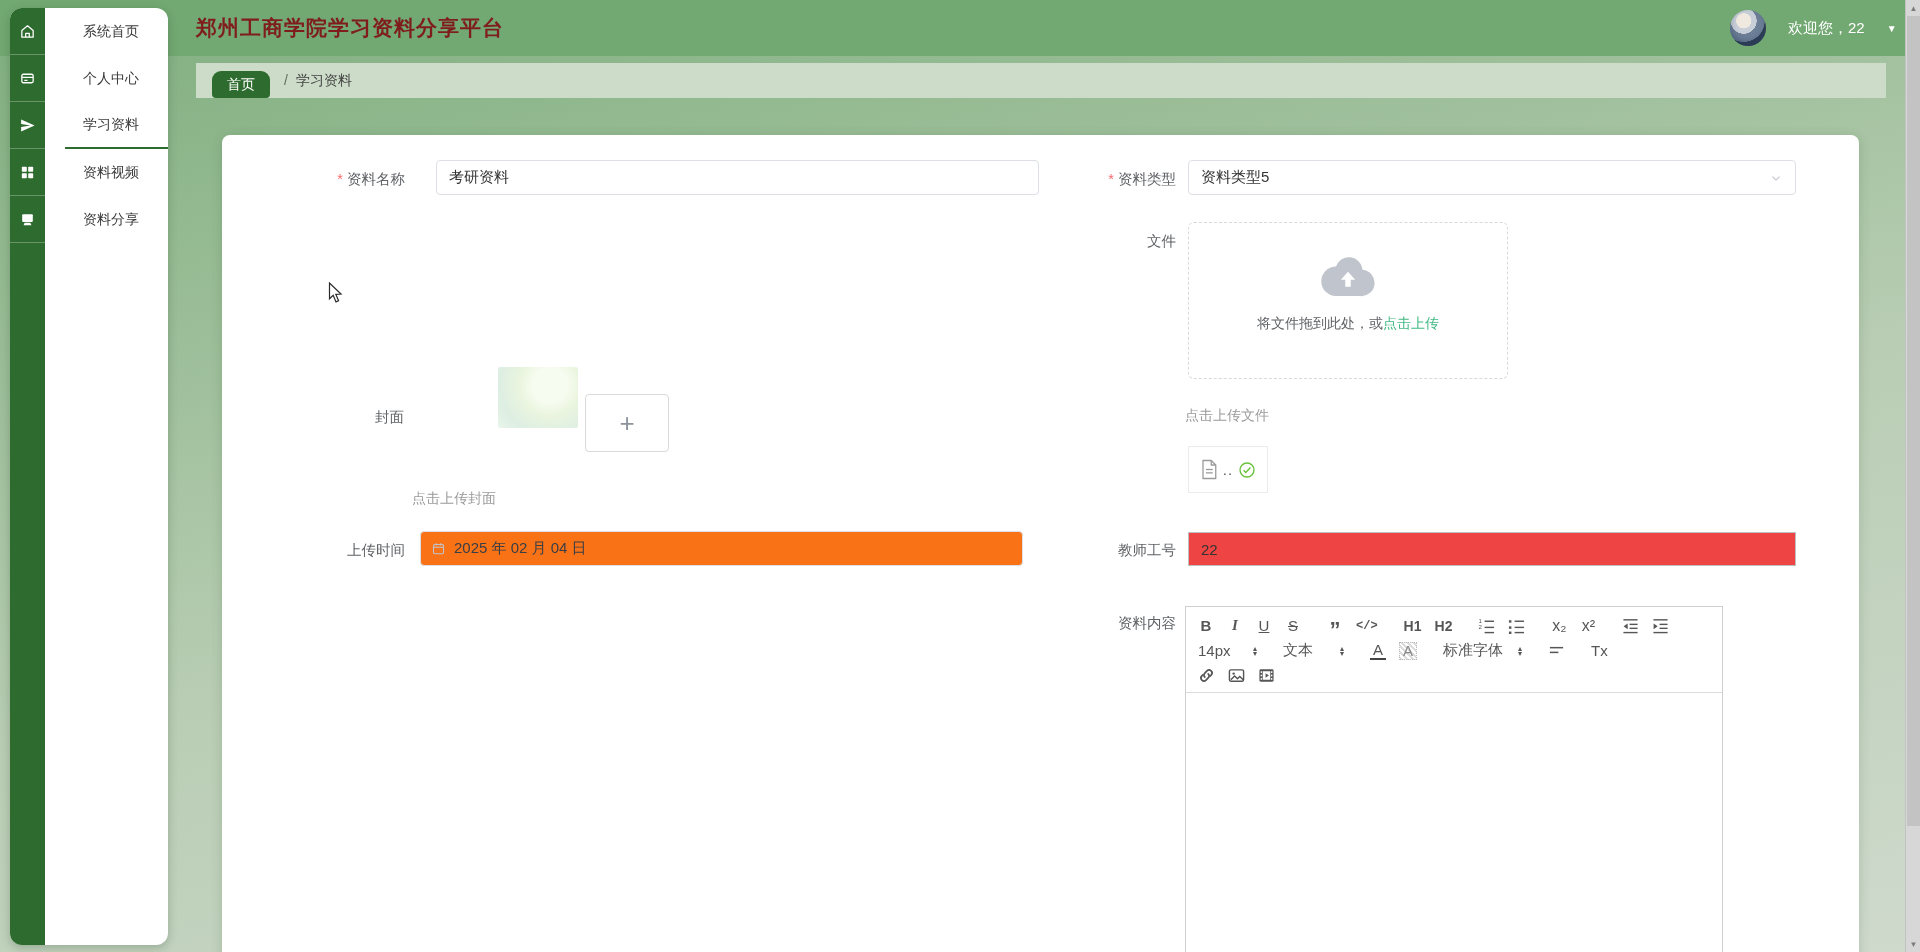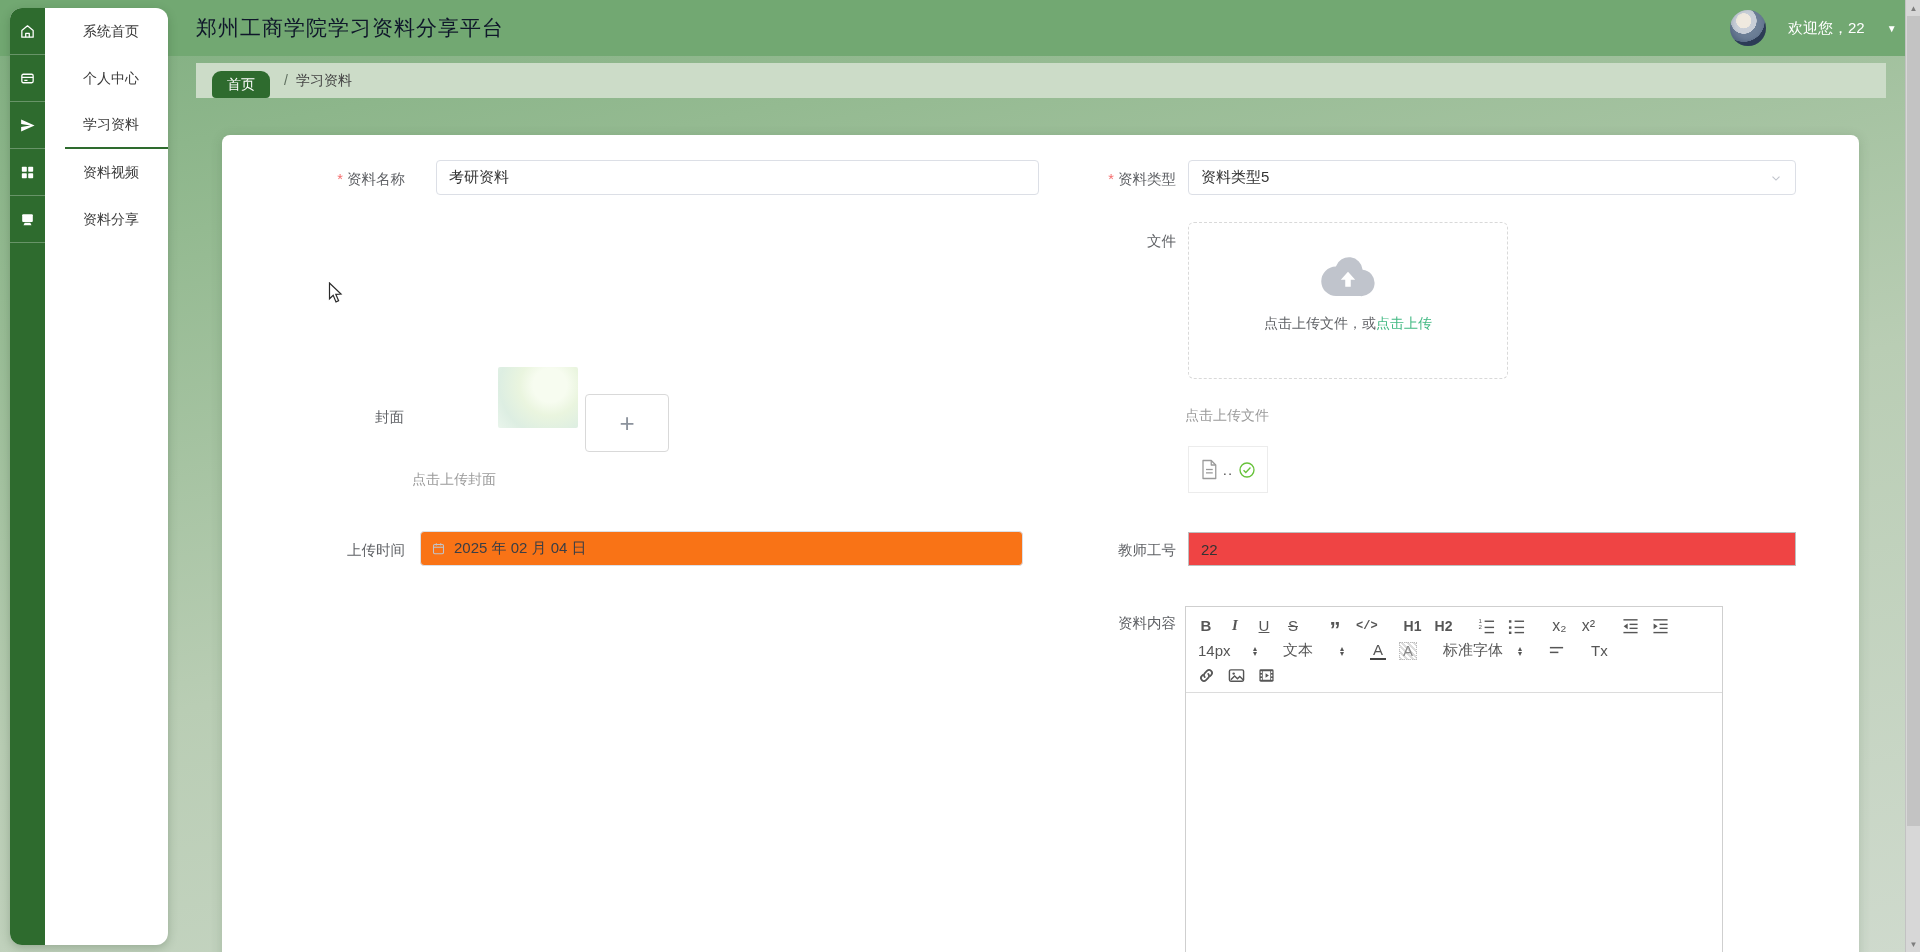--- a/index.html
+++ b/index.html
@@ -4,21 +4,21 @@
 <style>
   * { margin:0; padding:0; box-sizing:border-box; }
   html,body { width:1920px; height:952px; overflow:hidden; }
   body {
     font-family:"Liberation Sans","DejaVu Sans",sans-serif;
     background:linear-gradient(168deg,#7fae7f 0%,#94ba91 20%,#b9cdb4 55%,#cfdacd 100%);
     position:relative; color:#333;
   }
   
   .header { position:absolute; left:0; top:0; width:1905px; height:56px; background:#72a872; }
-  .header .title { position:absolute; left:196px; top:0; line-height:56px; font-size:21px; font-weight:normal; color:#0f172a; letter-spacing:1px; }
+  .header .title { position:absolute; left:196px; top:0; line-height:56px; font-size:21px; font-weight:bold; color:#7f1d1d; letter-spacing:1px; }
   .userbox { position:absolute; left:1730px; top:0; height:56px; display:flex; align-items:center; gap:22px; cursor:pointer; }
   .avatar { width:36px; height:36px; border-radius:50%;
     background: radial-gradient(circle at 38% 30%, #efe9df 0 22%, #c9cfd8 23% 38%, #6d7f97 39% 62%, #2f3d55 63%);
     box-shadow:inset 0 -4px 6px rgba(40,60,90,.45); }
   .welcome { color:#fff; font-size:15px; }
   .caret { color:#fff; font-size:10px; }
   
   .scrollbar { position:absolute; right:0; top:0; width:15px; height:952px; background:#d7d7d7; border-left:1px solid #c2c2c2; }
   .sb-btn { position:absolute; left:0; width:15px; height:16px; display:flex; align-items:center; justify-content:center; font-size:8px; color:#7d7d7d; background:#d7d7d7; }
   .sb-up { top:0; } .sb-down { bottom:0; }
@@ -172,21 +172,21 @@
         <path d="M6 9.5 l6 6 6-6"></path>
       </svg>
   </div>
 
   <div class="flabel" style="left:850px; top:96px; width:104px;">文件</div>
   <div class="upload-drop">
     <svg class="cloud" viewBox="0 0 67 50">
       <path fill="#c0c4cc" d="M51 17.5 A16.5 16.5 0 0 0 19 13.5 A13.5 13.5 0 0 0 19.5 49 H48 A14.5 14.5 0 0 0 51 17.5 Z"></path>
       <path fill="#fff" d="M33.5 20 l8.6 9.6 h-5.3 v8.4 h-6.6 v-8.4 h-5.3 Z"></path>
     </svg>
-    <div class="drop-text"><span>点击上传文件，或</span><span class="lnk">点击上传</span></div>
+    <div class="drop-text"><span>将文件拖到此处，或</span><span class="lnk">点击上传</span></div>
   </div>
   <div class="hint" style="left:963px; top:272px;">点击上传文件</div>
   <div class="chip">
     <svg width="18" height="21" viewBox="0 0 24 28" fill="none" stroke="#9a9a9a" stroke-width="1.7" stroke-linejoin="round">
         <path d="M4 2 h11 l6 6 v18 H4 Z"></path>
         <path d="M15 2 v6 h6"></path>
         <line x1="8" y1="14" x2="17" y2="14"></line>
         <line x1="8" y1="18.5" x2="17" y2="18.5"></line>
       </svg>
     <span class="dots">..</span>
@@ -194,21 +194,21 @@
         <circle cx="12" cy="12" r="9.3"></circle>
         <path d="M7.4 12.3 l3 3 6.2-6.6"></path>
       </svg>
   </div>
 
   <div class="flabel" style="left:100px; top:272px; width:82px;">封面</div>
   <div class="cover-thumb"></div>
   <div class="plus-box">
       <span>+</span>
     </div>
-  <div class="hint" style="left:190px; top:336px;font-family:Liberation Serif, serif;">点击上传封面</div>
+  <div class="hint" style="left:190px; top:355px;font-family:Liberation Serif, serif;">点击上传封面</div>
 
   <div class="flabel" style="left:20px; top:405px; width:163px;">上传时间</div>
   <div class="datebox">
     <svg width="15" height="15" viewBox="0 0 24 24" fill="none" stroke="#c0c4cc" stroke-width="1.7">
         <rect x="4" y="5.5" width="16" height="15" rx="2"></rect>
         <line x1="4" y1="10" x2="20" y2="10"></line>
         <line x1="8.5" y1="3.5" x2="8.5" y2="7"></line>
         <line x1="15.5" y1="3.5" x2="15.5" y2="7"></line>
       </svg>
     <span style="color:#3a3e46;">2025 年 02 月 04 日</span>

